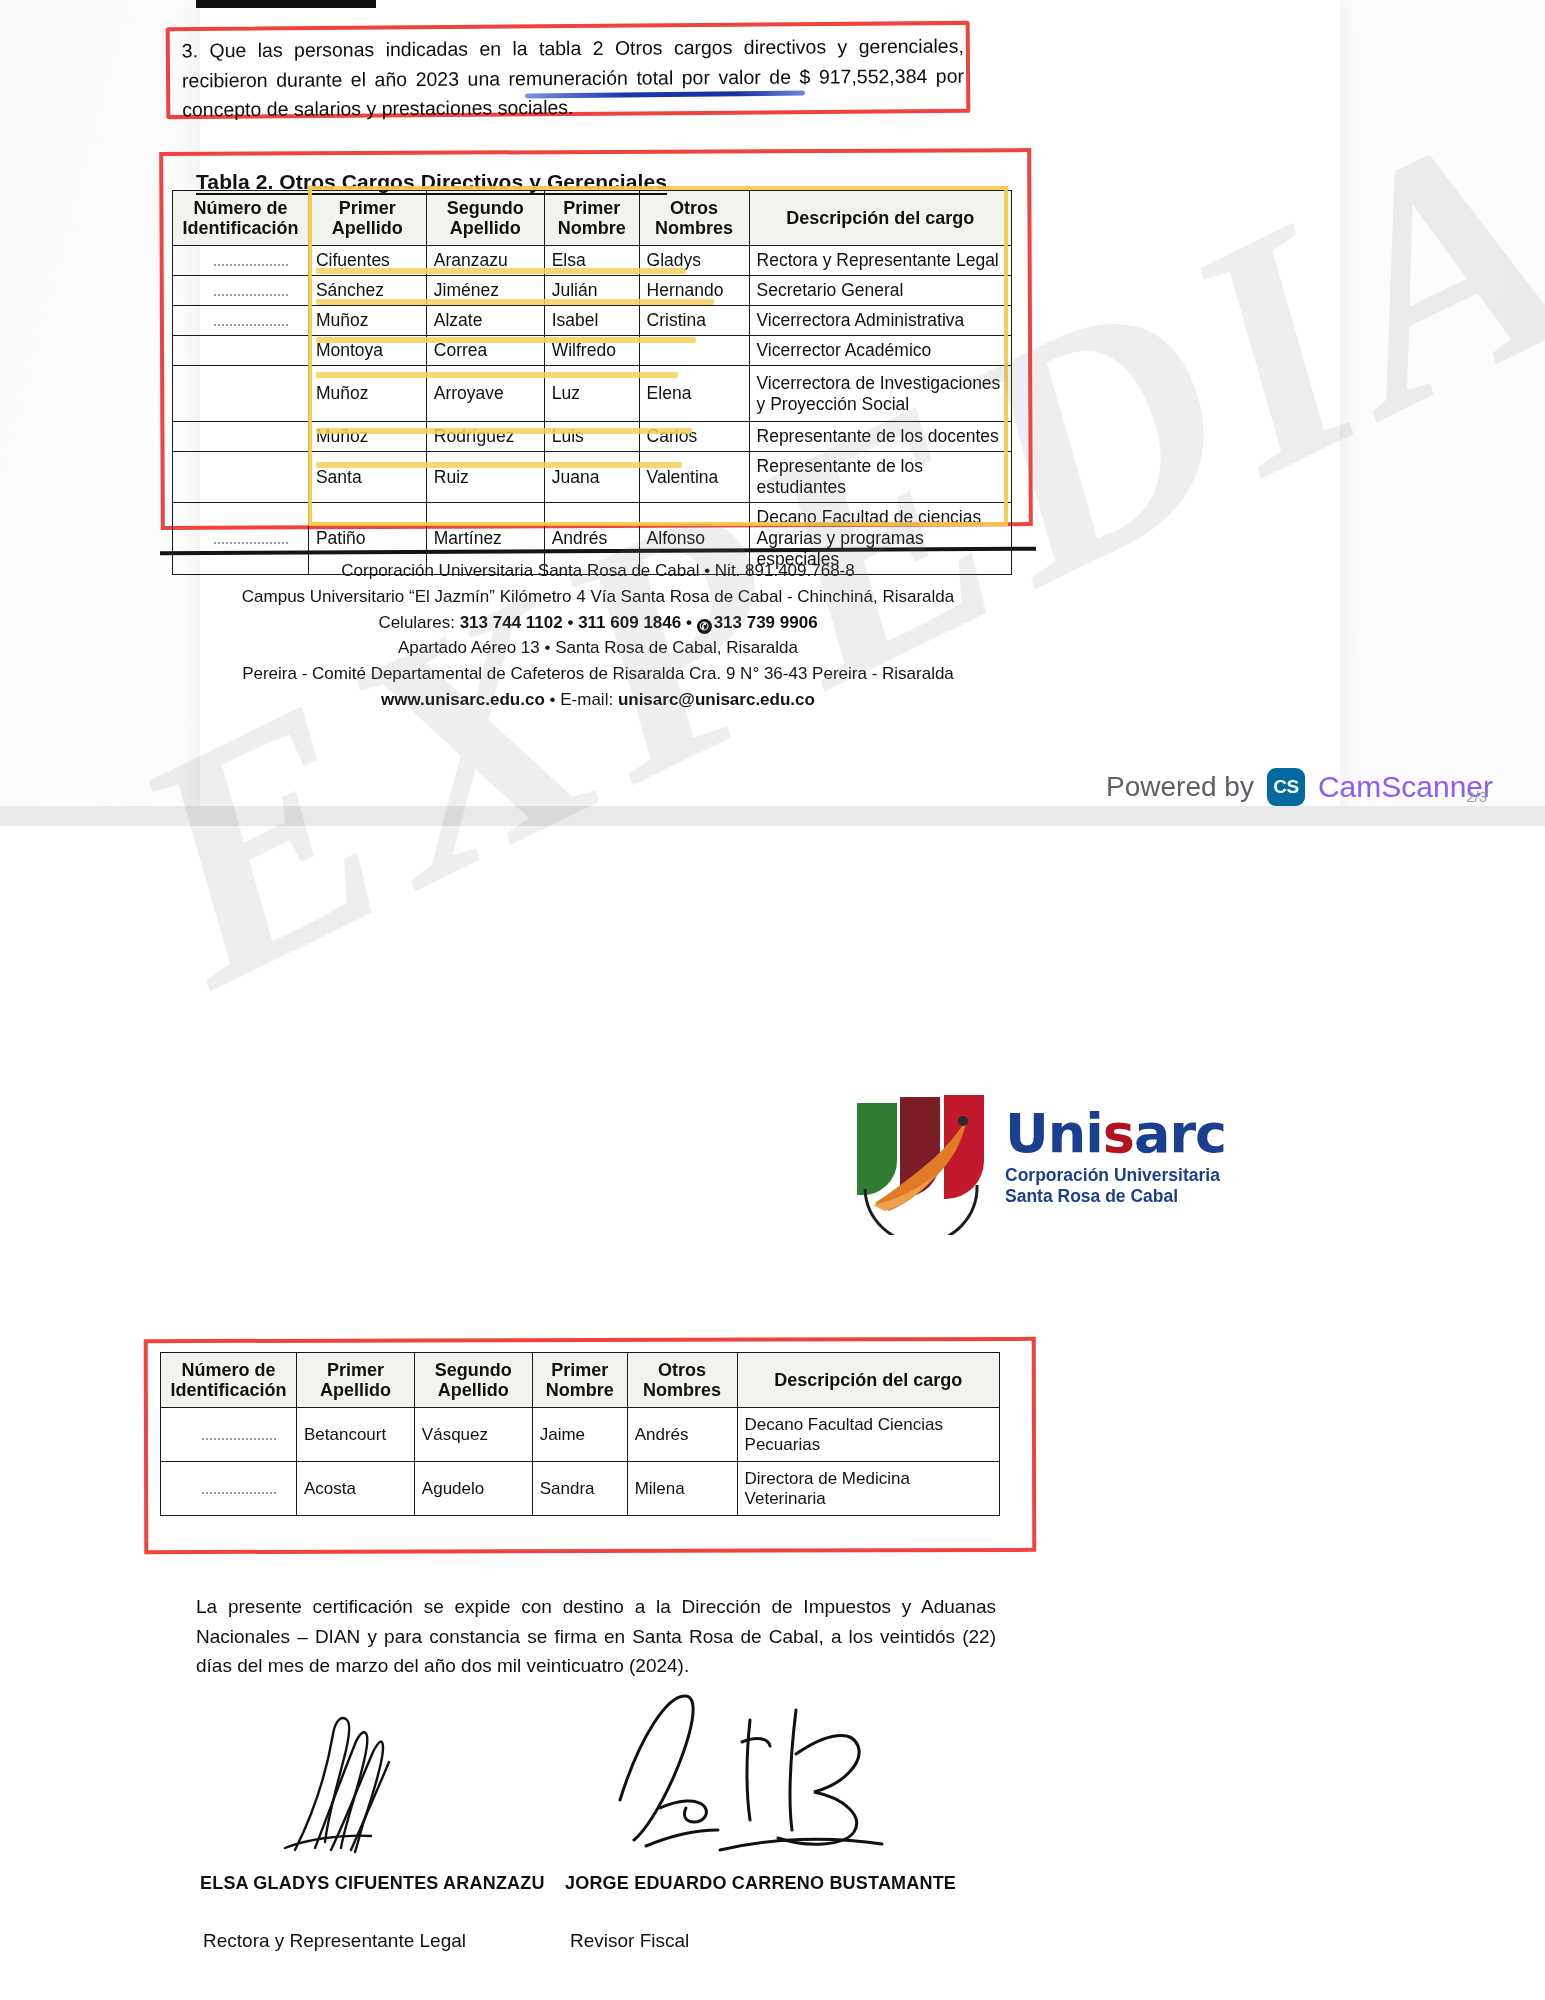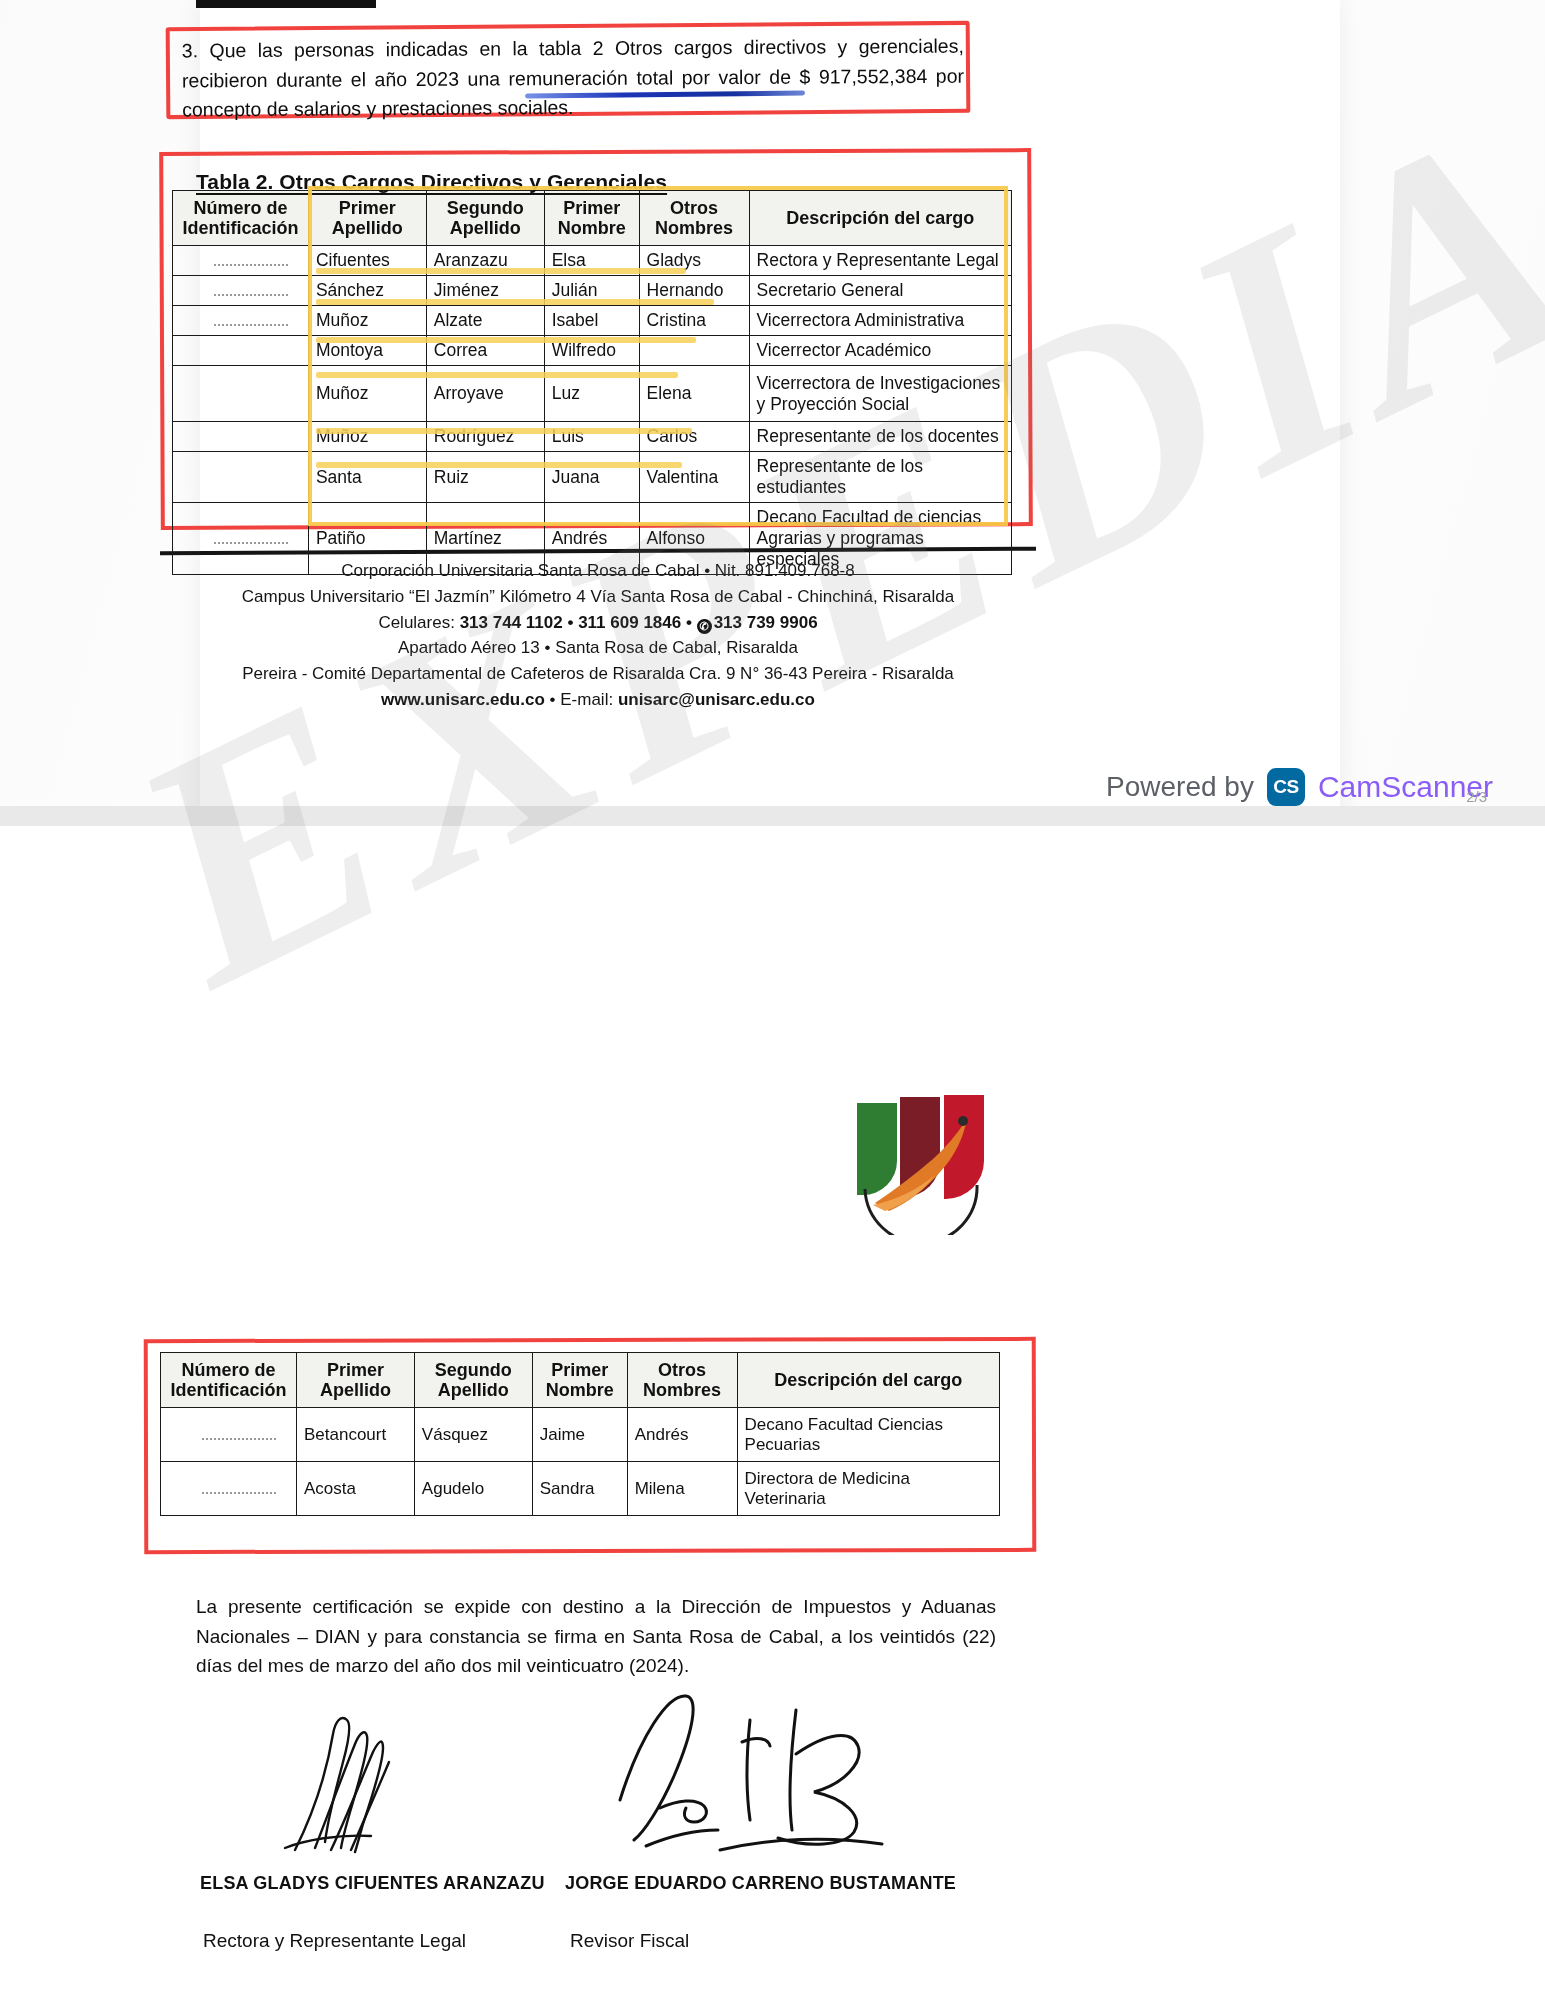--- a/index.html
+++ b/index.html
@@ -332,20 +332,25 @@
   <div class="logo-mark">
     <svg viewBox="0 0 150 150" width="150" height="150" aria-hidden="true">
       <path d="M12 18 h40 v58 a34 34 0 0 1 -34 34 h-6 z" fill="#2f7d32"></path>
       <path d="M55 12 h40 v64 a36 36 0 0 1 -36 36 h-4 z" fill="#7b1d27"></path>
       <path d="M99 10 h40 v66 a38 38 0 0 1 -38 38 h-2 z" fill="#c2182b"></path>
       <path d="M30 118 q30 -20 58 -44 q18 -16 34 -40 q-6 30 -26 52 q-24 28 -52 40 z" fill="#e07a26"></path>
       <path d="M28 120 q36 -8 62 -30 q-20 26 -50 36 z" fill="#f0a04b"></path>
       <circle cx="118" cy="36" r="5" fill="#2b2b2b"></circle>
       <path d="M20 104 a55 55 0 0 0 112 -4" fill="none" stroke="#1d1d1d" stroke-width="3"></path>
     </svg>
+  </div>
+  <div class="logo-text">
+    <div class="logo-uni"><span>Uni</span><span class="s-red">s</span><span>arc</span></div>
+    <div class="logo-sub">Corporación Universitaria</div>
+    <div class="logo-sub" style="margin-top:0">Santa Rosa de Cabal</div>
   </div>
 </div>
 
 <div class="t3-redbox"></div>
 <div class="t3-wrap">
   <table class="doc-table">
     <thead>
       <tr>
         <th class="c-id">Número de Identificación</th>
         <th class="c-ap1">Primer Apellido</th>

